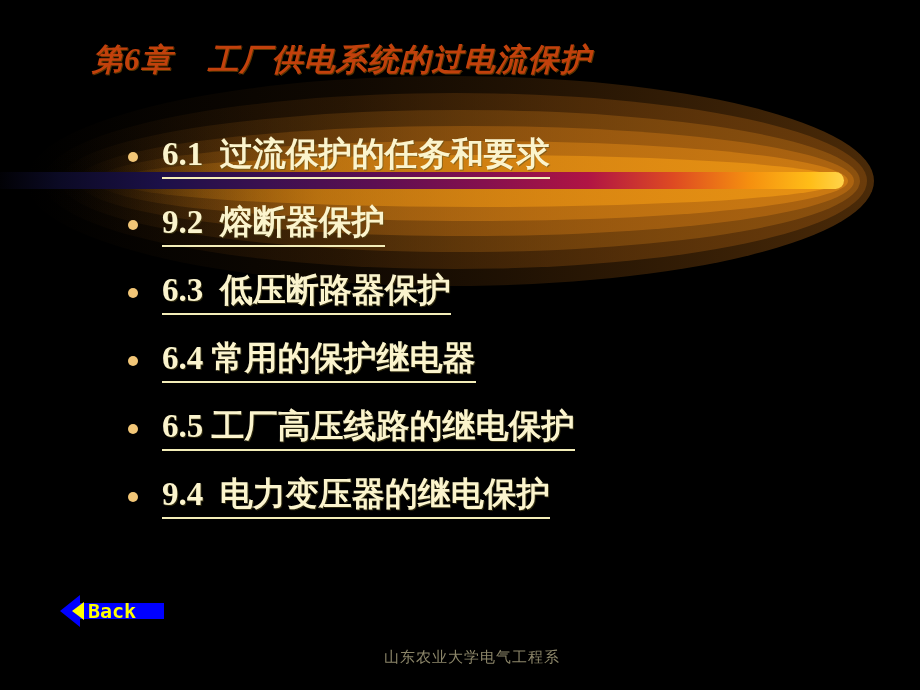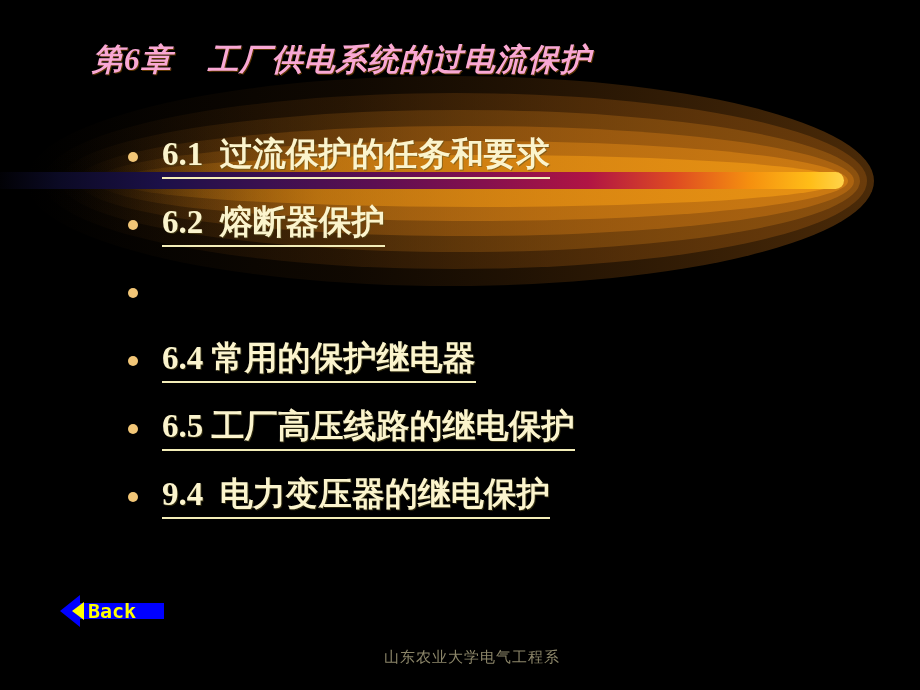--- a/index.html
+++ b/index.html
@@ -37,21 +37,21 @@
     position: absolute;
     left: 92px;
     top: 40px;
     width: 760px;
     font-family: "Liberation Serif", "DejaVu Serif", serif;
     font-style: italic;
     font-weight: bold;
     font-size: 31px;
     line-height: 40px;
     letter-spacing: 1px;
-    color: #f9a8d4;
+    color: #c2410c;
     white-space: pre;
     text-shadow: 1px 1px 0 rgba(120,70,0,0.75);
   }
 
   
   #toc-list {
     position: absolute;
     left: 108px;
     top: 116px;
     width: 740px;
@@ -191,25 +191,26 @@
 
   <ul id="toc-list">
 
     <li class="toc-item">
       <span class="toc-bullet"></span>
       <a class="toc-link" href="#">6.1  过流保护的任务和要求</a>
     </li>
 
     <li class="toc-item">
       <span class="toc-bullet"></span>
-      <a class="toc-link" href="#">6.2  熔断器保护</a>
-    </li>
-
-    <li class="toc-item">
-      <span class="toc-bullet"></span>
+      <a class="toc-link" href="#">9.2  熔断器保护</a>
+    </li>
+
+    <li class="toc-item">
+      <span class="toc-bullet"></span>
+      <a class="toc-link" href="#">6.3  低压断路器保护</a>
     </li>
 
     <li class="toc-item">
       <span class="toc-bullet"></span>
       <a class="toc-link" href="#">6.4 常用的保护继电器</a>
     </li>
 
     <li class="toc-item">
       <span class="toc-bullet"></span>
       <a class="toc-link" href="#">6.5 工厂高压线路的继电保护</a>

